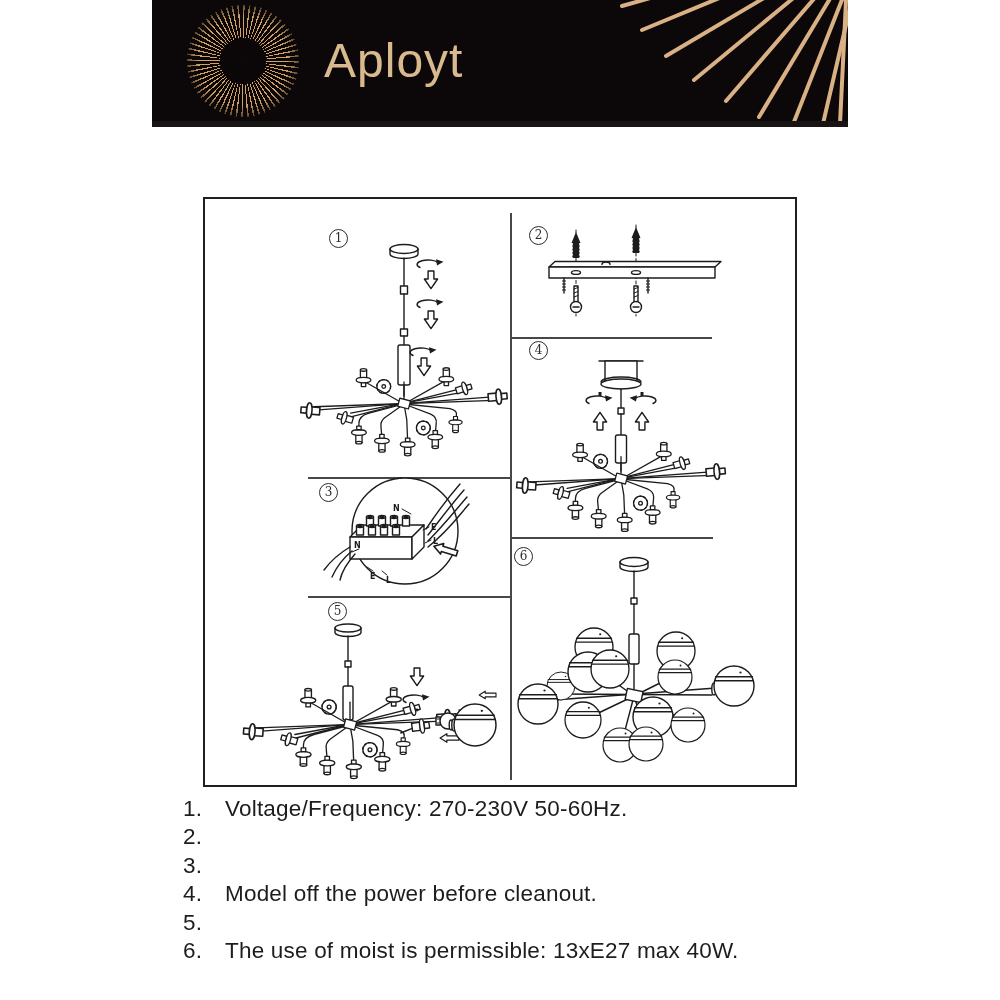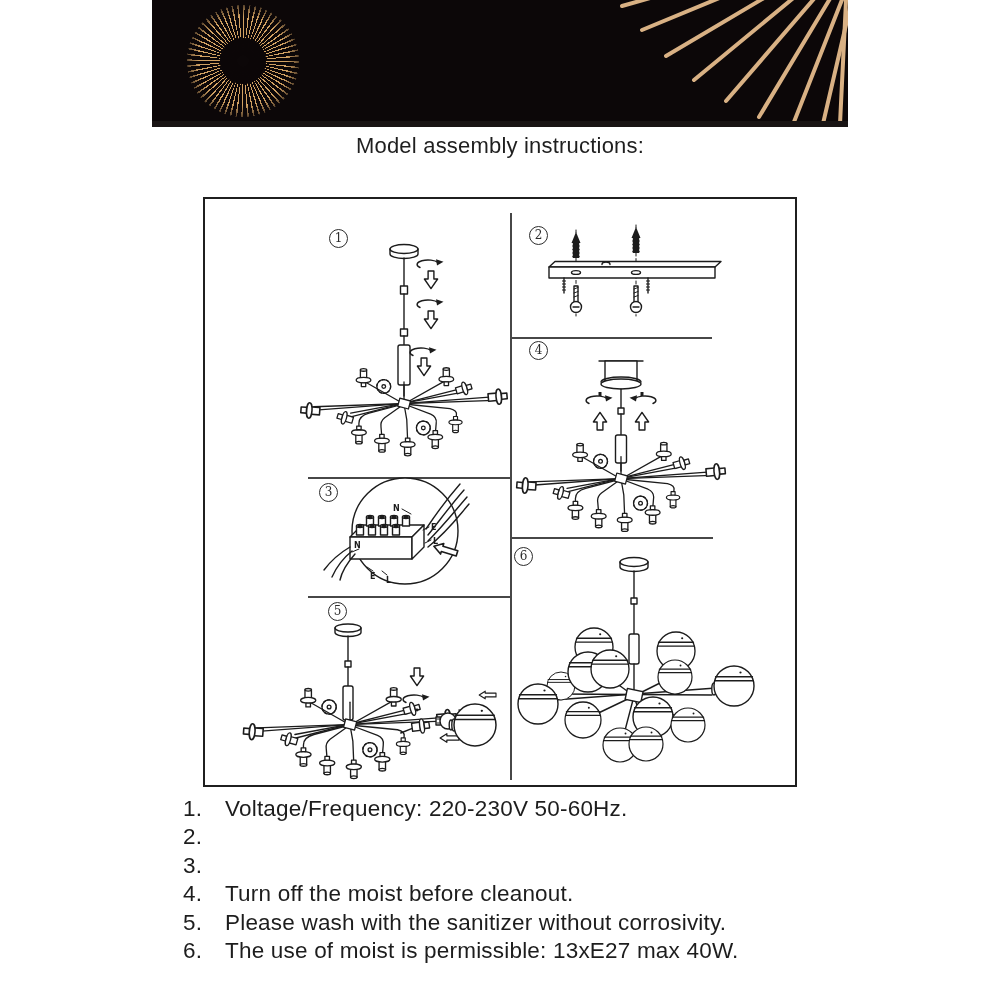--- a/index.html
+++ b/index.html
@@ -57,37 +57,37 @@
 </head>
 <body>
 
 <div class="page">
 
   <header class="banner">
     <div class="sunburst">
       <div class="sunburst-fade"></div>
       <div class="sunburst-hole"></div>
     </div>
+    <div class="brand">Aployt</div>
     <svg class="rays" width="330" height="121" viewBox="0 0 330 121">
       <g stroke="#d9b184" stroke-width="4" stroke-linecap="round">
         <line x1="330" y1="-58" x2="104" y2="6"></line>
         <line x1="332" y1="-56" x2="124" y2="30"></line>
         <line x1="334" y1="-54" x2="148" y2="56"></line>
         <line x1="336" y1="-52" x2="176" y2="80"></line>
         <line x1="338" y1="-50" x2="208" y2="101"></line>
         <line x1="340" y1="-48" x2="241" y2="117"></line>
         <line x1="342" y1="-46" x2="274" y2="127"></line>
         <line x1="344" y1="-44" x2="304" y2="128"></line>
         <line x1="330" y1="-40" x2="322" y2="124"></line>
       </g>
     </svg>
   </header>
 
   <div class="title-block">
-    <div class="title-1">Model assembly instructions:</div>
   </div>
 
   <div class="dbox">
     <div class="divider div-v"></div>
     <div class="divider div-l1"></div>
     <div class="divider div-l2"></div>
     <div class="divider div-r1"></div>
     <div class="divider div-r2"></div>
   </div>
 
@@ -376,35 +376,34 @@
   <div class="badge" style="left:329px; top:229px;">1</div>
   <div class="badge" style="left:529px; top:226px;">2</div>
   <div class="badge" style="left:319px; top:483px;">3</div>
   <div class="badge" style="left:529px; top:341px;">4</div>
   <div class="badge" style="left:328px; top:602px;">5</div>
   <div class="badge" style="left:514px; top:547px;">6</div>
 
   <div class="instructions">
     <div class="instr-row">
       <span class="instr-num">1.</span>
-      <span class="instr-text">Voltage/Frequency: 220-230V 50-60Hz.</span>
+      <span class="instr-text">Voltage/Frequency: 270-230V 50-60Hz.</span>
     </div>
     <div class="instr-row">
       <span class="instr-num">2.</span>
     </div>
     <div class="instr-row">
       <span class="instr-num">3.</span>
     </div>
     <div class="instr-row">
       <span class="instr-num">4.</span>
-      <span class="instr-text">Turn off the moist before cleanout.</span>
+      <span class="instr-text">Model off the power before cleanout.</span>
     </div>
     <div class="instr-row">
       <span class="instr-num">5.</span>
-      <span class="instr-text">Please wash with the sanitizer without corrosivity.</span>
     </div>
     <div class="instr-row">
       <span class="instr-num">6.</span>
       <span class="instr-text">The use of moist is permissible: 13xE27 max 40W.</span>
     </div>
   </div>
 
 </div>
 
 </body></html>

